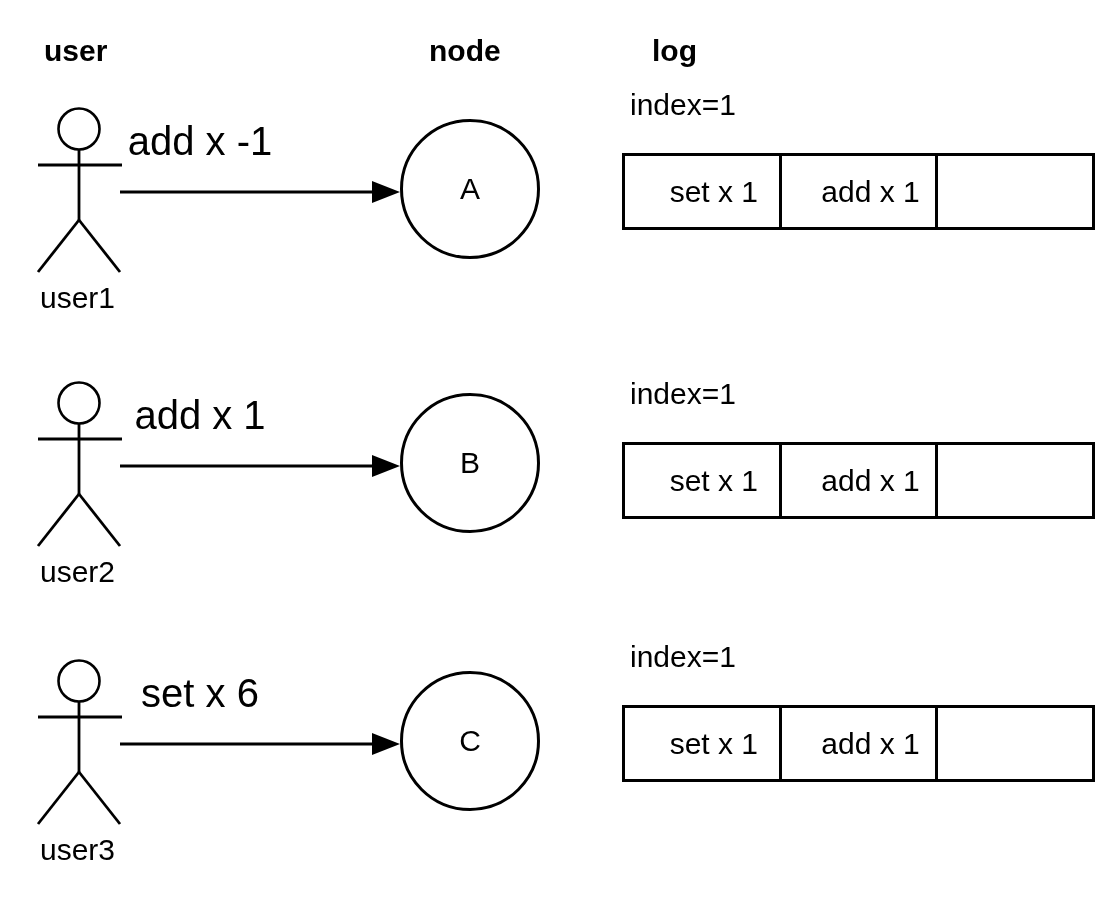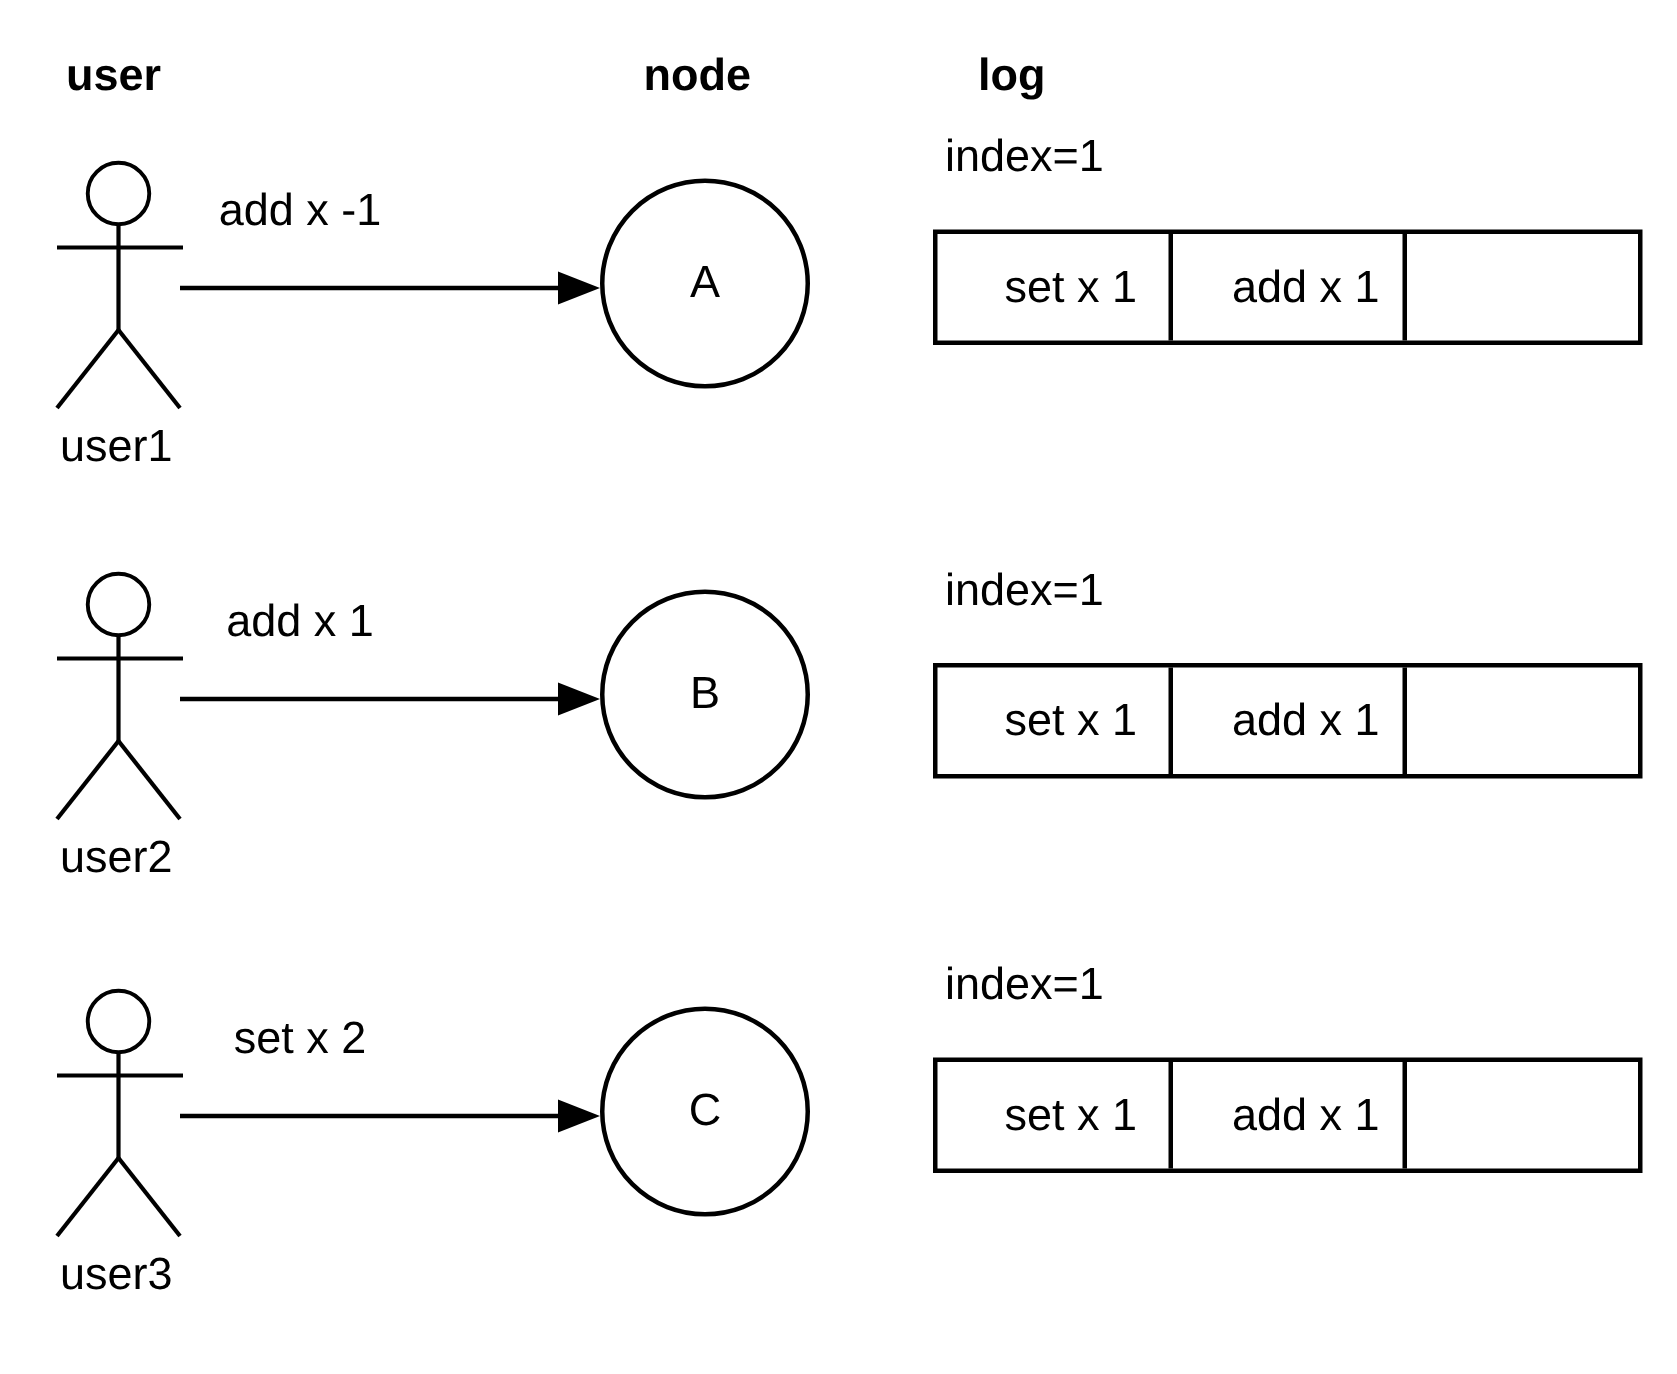--- a/index.html
+++ b/index.html
@@ -29,21 +29,21 @@
   .row.r1 { top: 274px; }
   .row.r2 { top: 552px; }
 
   .actor-svg { position: absolute; left: 29px; top: 106px; width: 100px; height: 180px; }
   .user-name {
     position: absolute; left: 40px; top: 281px;
     font-size: 30px; line-height: 34px; white-space: nowrap;
   }
   .msg-label {
     position: absolute; left: 118px; top: 124px; width: 164px;
-    text-align: center; font-size: 30px; line-height: 34px; white-space: nowrap;
+    text-align: center; font-size: 40px; line-height: 34px; white-space: nowrap;
   }
   .arrow-svg { position: absolute; left: 118px; top: 178px; width: 284px; height: 28px; }
 
   .node-circle {
     position: absolute; left: 400px; top: 119px;
     width: 134px; height: 134px;
     border: 3px solid #000000; border-radius: 50%;
     display: flex; align-items: center; justify-content: center;
     font-size: 30px; background: #ffffff;
   }
@@ -132,21 +132,21 @@
 
   <div class="row r2">
     <svg class="actor-svg" viewBox="0 0 100 180">
       <circle cx="50" cy="23" r="20.5" fill="none" stroke="#000" stroke-width="2.6"></circle>
       <line x1="50" y1="43.5" x2="50" y2="114" stroke="#000" stroke-width="2.8"></line>
       <line x1="9" y1="59" x2="93" y2="59" stroke="#000" stroke-width="2.8"></line>
       <line x1="50" y1="114" x2="9" y2="166" stroke="#000" stroke-width="2.8"></line>
       <line x1="50" y1="114" x2="91" y2="166" stroke="#000" stroke-width="2.8"></line>
     </svg>
     <div class="user-name">user3</div>
-    <div class="msg-label">set x 2</div>
+    <div class="msg-label">set x 6</div>
     <svg class="arrow-svg" viewBox="0 0 284 28">
       <line x1="2" y1="14" x2="258" y2="14" stroke="#000" stroke-width="3"></line>
       <polygon points="254,3 282,14 254,25" fill="#000"></polygon>
     </svg>
     <div class="node-circle">
       <span>C</span>
     </div>
     <div class="log-group">
       <div class="log-index">index=1</div>
       <div class="log-box">

